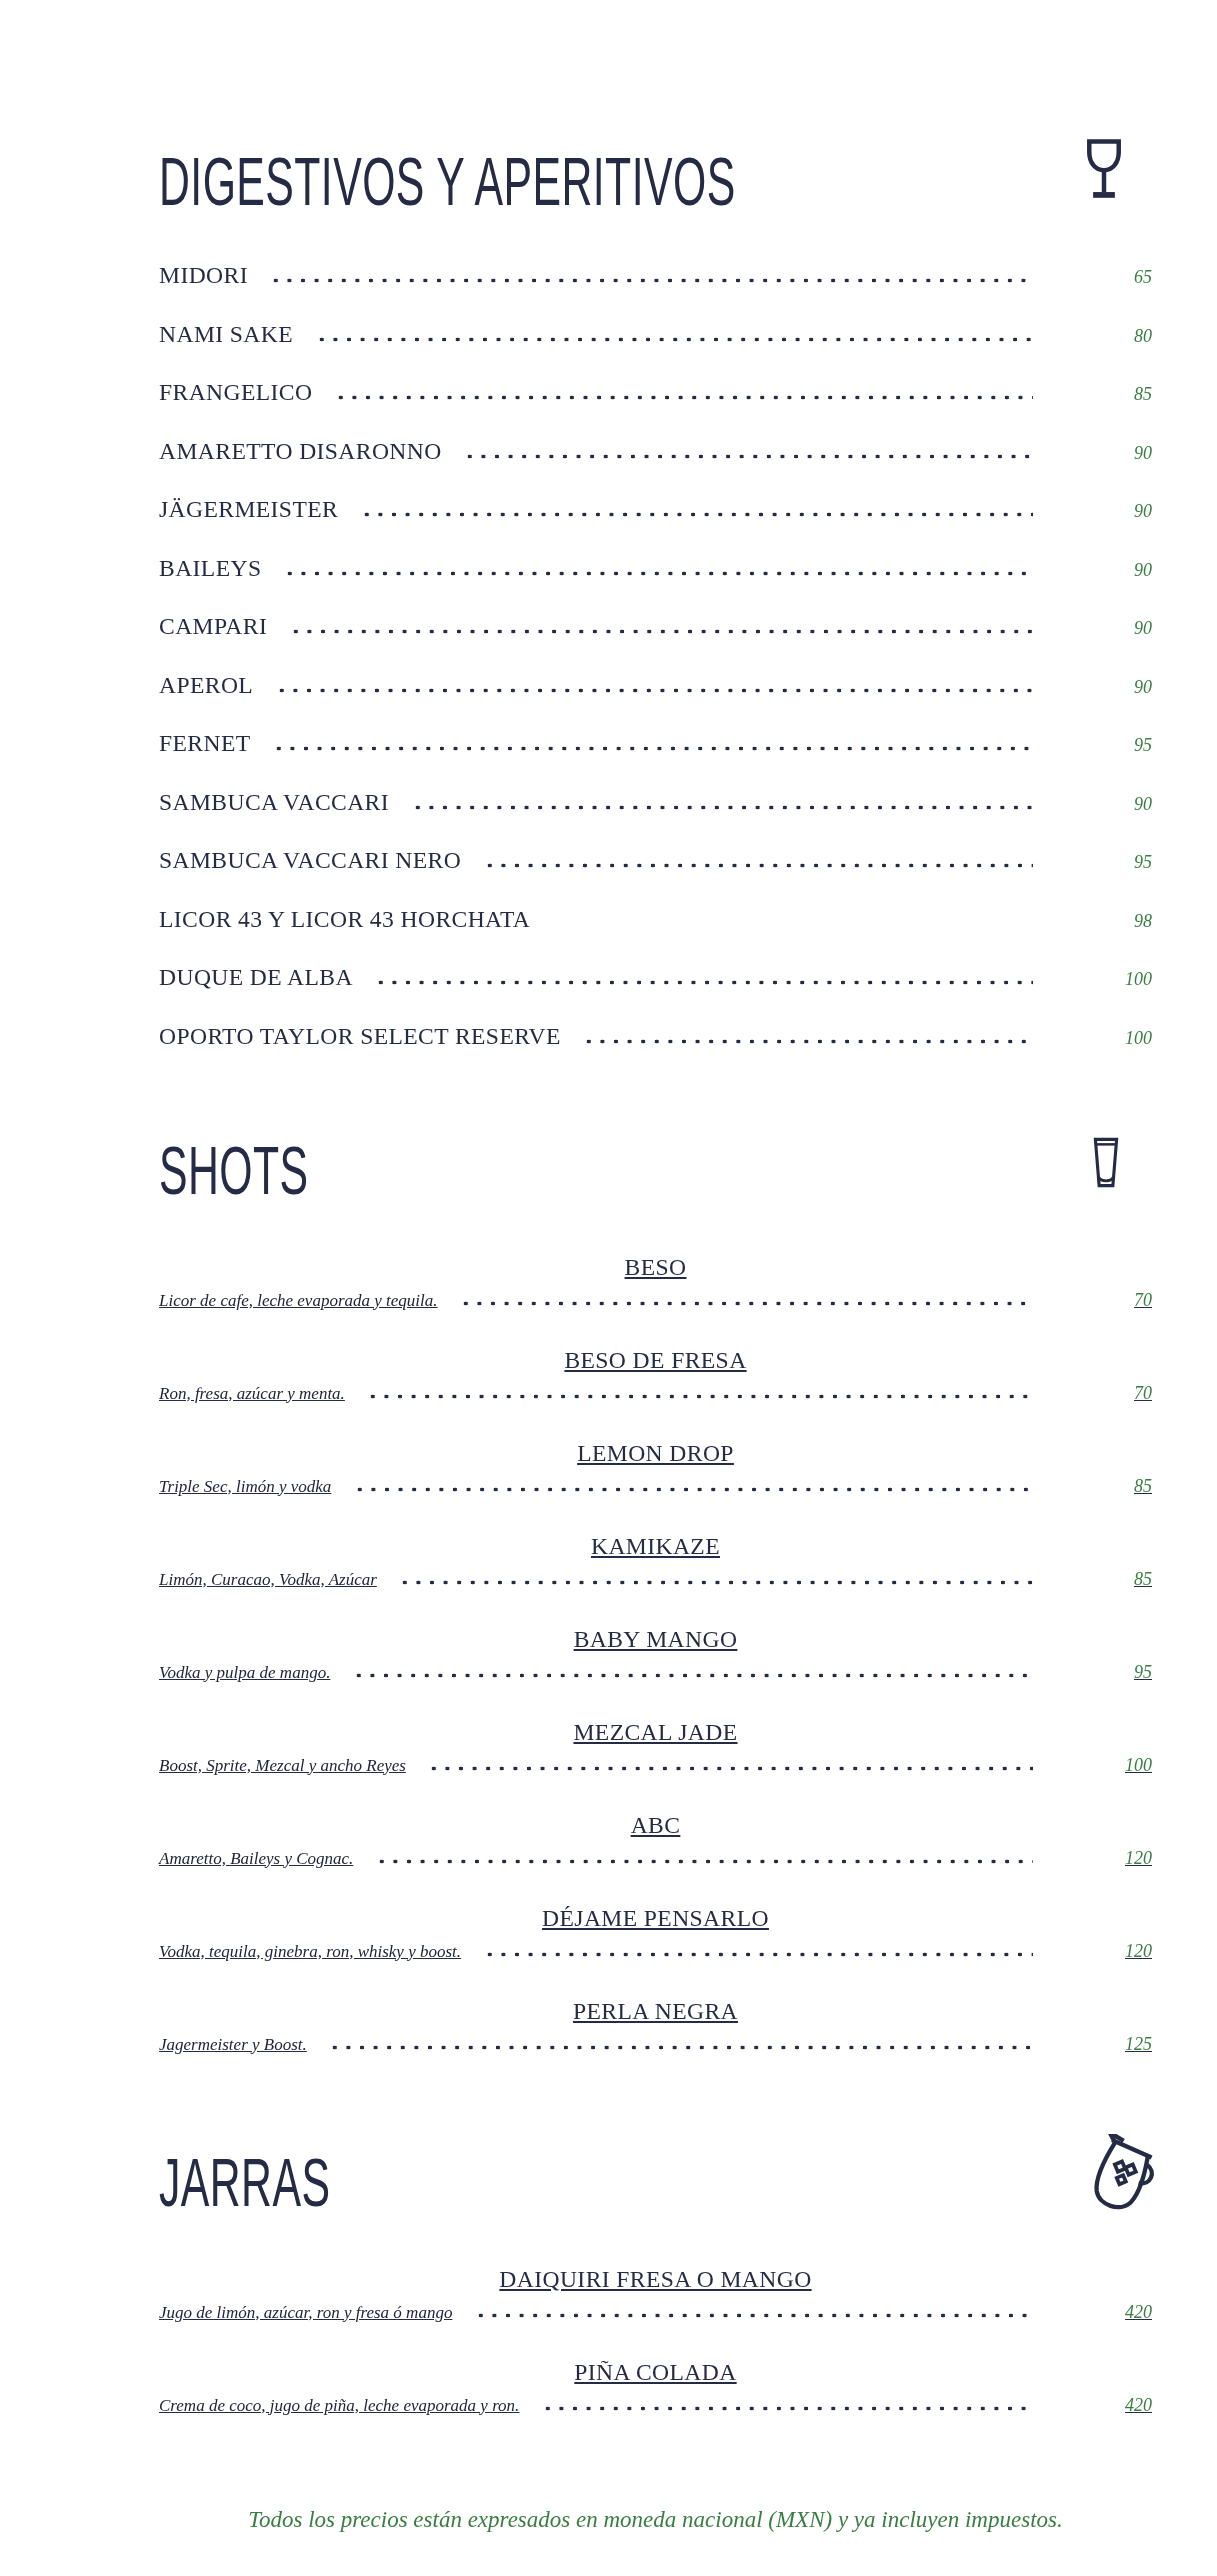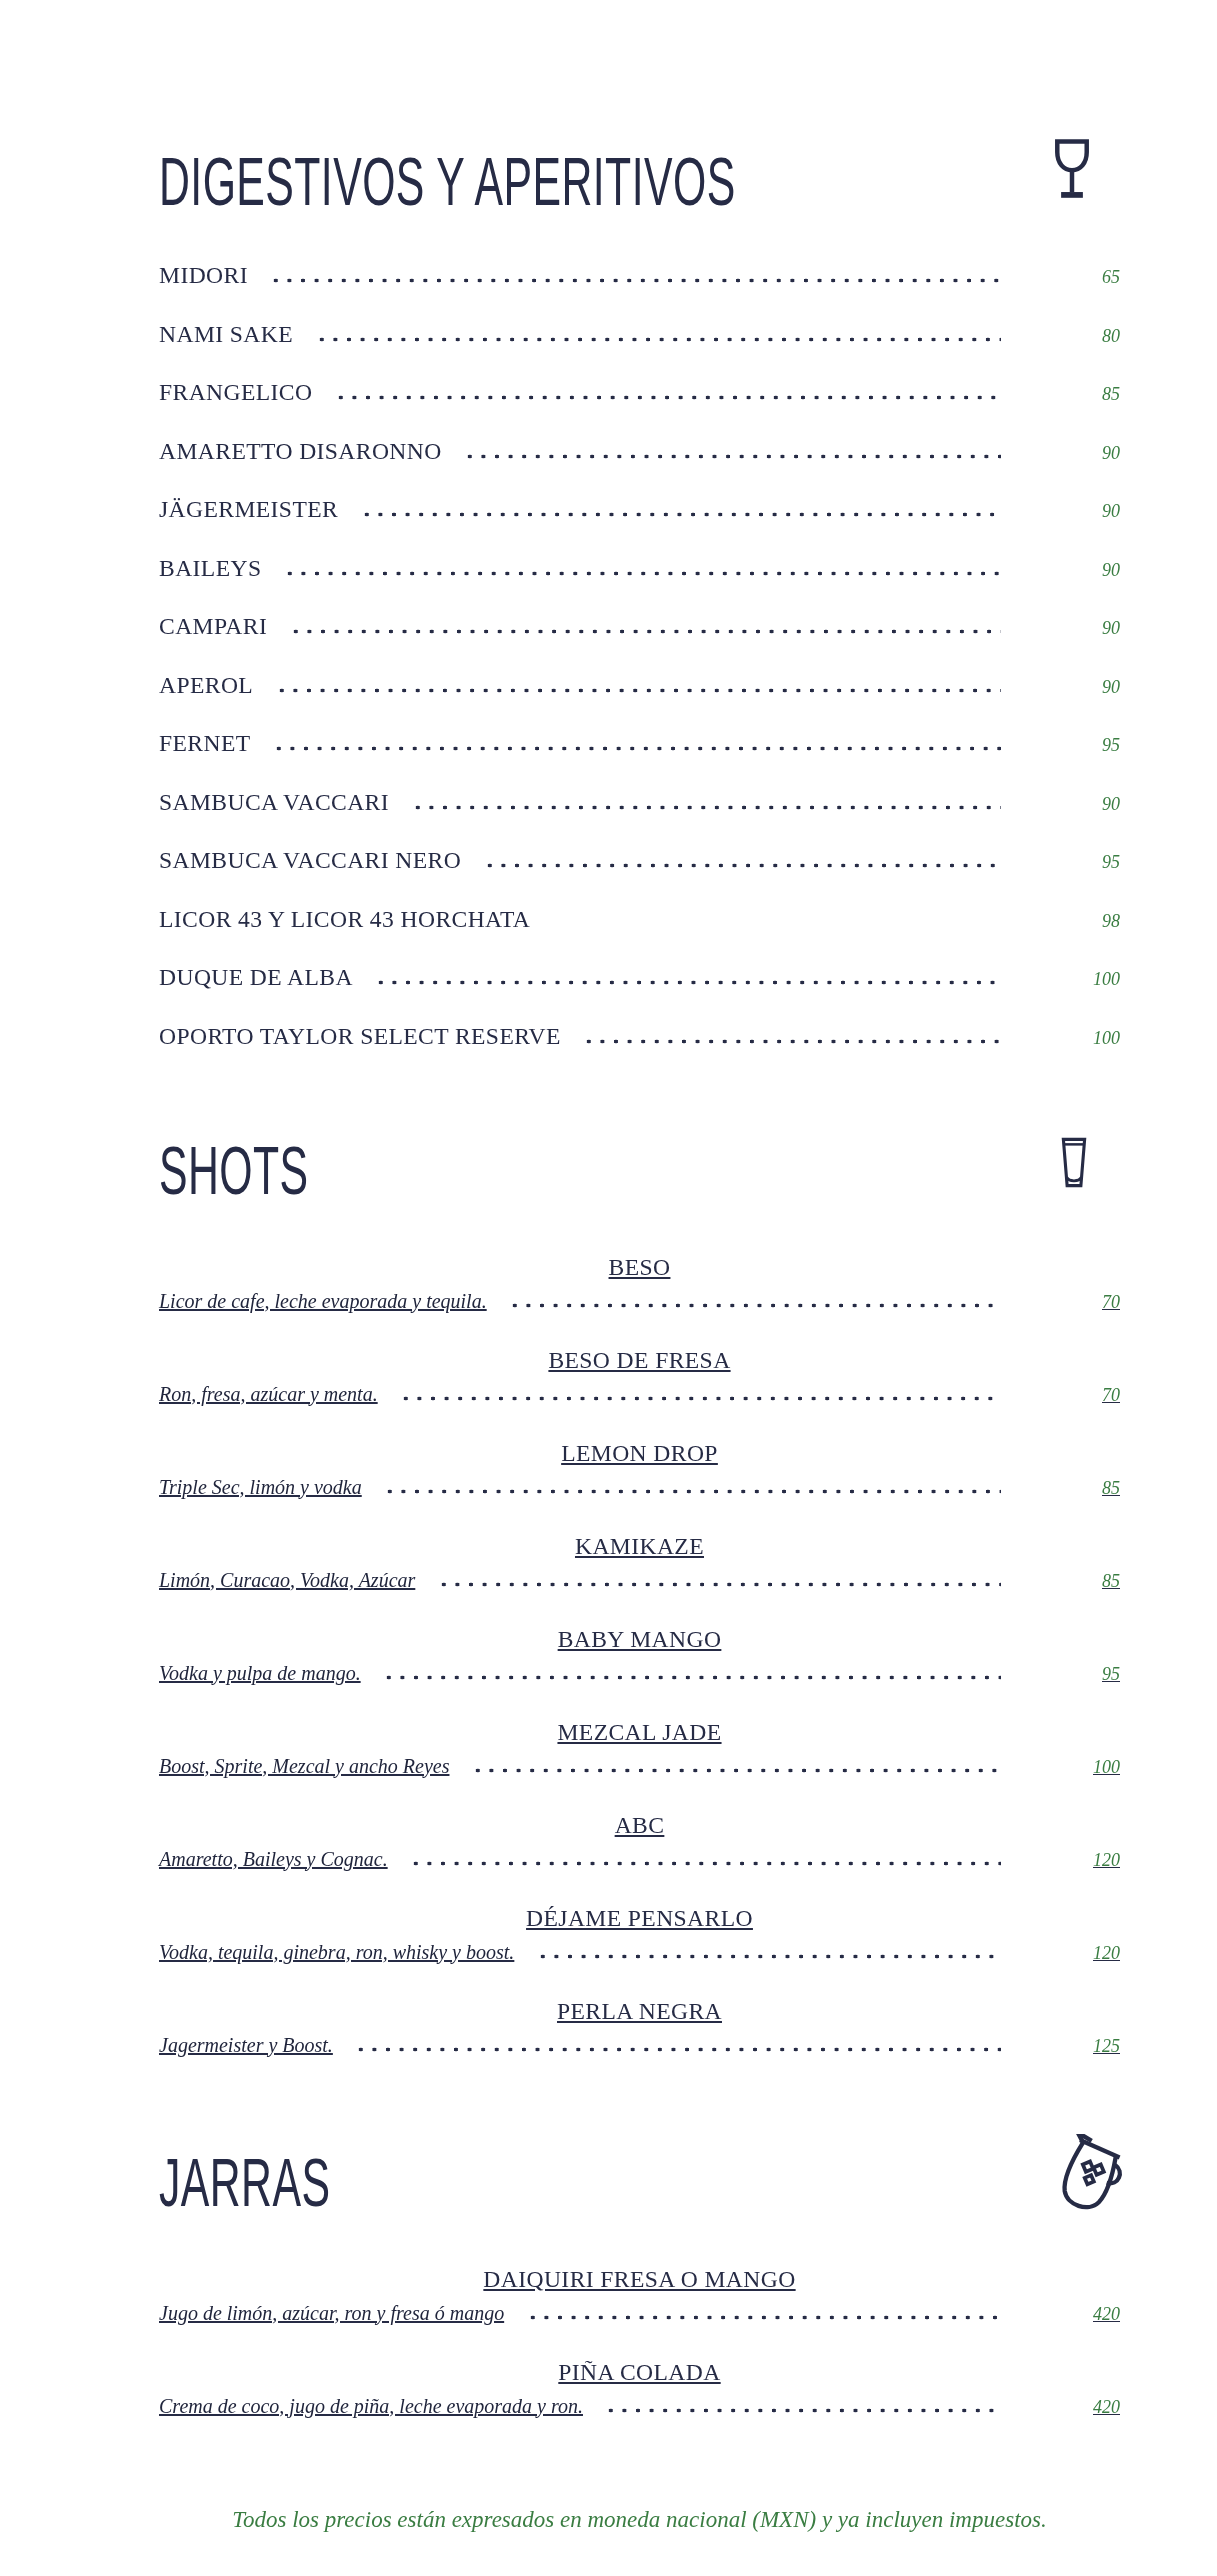--- a/index.html
+++ b/index.html
@@ -5,21 +5,21 @@
   :root{
     --navy:#262b45;
     --ink:#20253c;
     --green:#3a7d42;
     --bg:#ffffff;
   }
   *{box-sizing:border-box;}
   html,body{margin:0;padding:0;background:#fff;}
   .page{
     width:1216px;height:2576px;background:var(--bg);
-    padding:136px 96px 0 159px;overflow:hidden;
+    padding:136px 64px 0 159px;overflow:hidden;
     font-family:"Liberation Serif", serif;color:var(--navy);
   }
   .section{margin-top:0;}
   .section + .section{margin-top:75px;text-decoration:underline;}
   .section-header{position:relative;height:79px;margin-bottom:47px;}
   .section-title{
     margin:0;position:absolute;left:0;bottom:0;
     font-family:"Liberation Sans", sans-serif;font-weight:400;
     font-size:69px;line-height:0.95;color:var(--navy);
     transform:scaleX(0.62);transform-origin:left bottom;white-space:nowrap;
@@ -46,21 +46,21 @@
   .leader.hidden{visibility:hidden;}
   .price{
     font-style:italic;color:var(--green);font-size:18px;line-height:1;
     min-width:92px;text-align:right;white-space:nowrap;
   }
   
   .item.with-desc{margin-bottom:26px;}
   .item.with-desc .name{line-height:33px;display:block;text-align:center;}
   .desc-row{display:flex;align-items:baseline;line-height:34px;}
   .desc{
-    font-style:italic;font-size:20px;color:var(--ink);white-space:nowrap;
+    font-style:italic;font-size:17px;color:var(--ink);white-space:nowrap;
   }
   .footer{
     margin-top:84px;text-align:center;font-style:italic;
     font-size:23px;color:var(--green);
   }
 </style>
 </head>
 <body>
 
 <div class="page">

